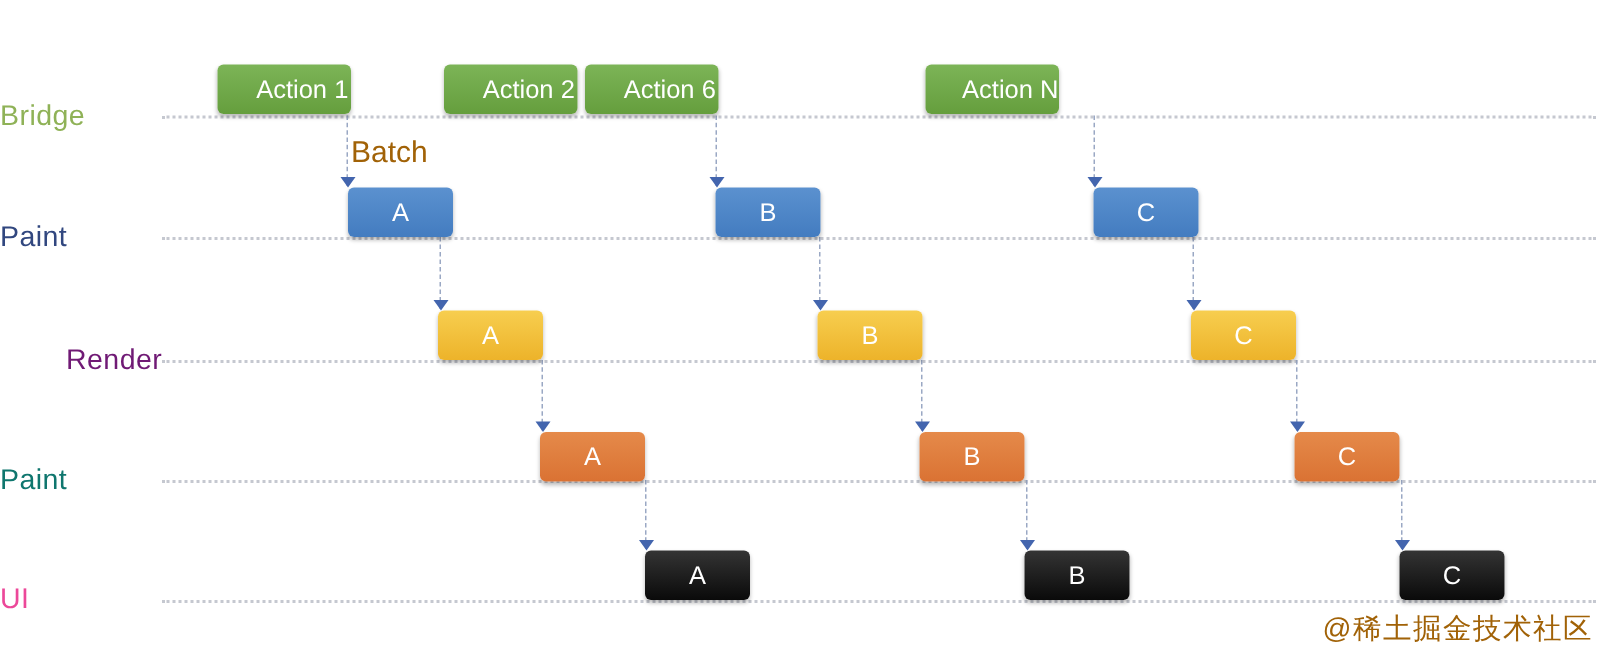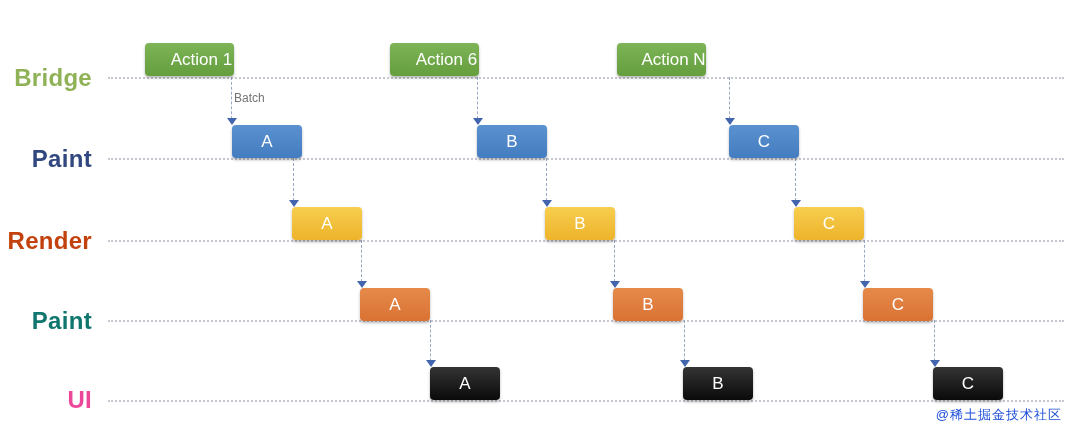--- a/index.html
+++ b/index.html
@@ -22,30 +22,30 @@
     height: 0;
     border-top: 2px dotted #c5c8d0;
     z-index: 1;
   }
 
   
   .lane-label {
     position: absolute;
     left: 0;
     width: 92px;
-    text-align: right;
+    text-align: left;
     transform: translateY(-50%);
-    font-size: 24px;
-    font-weight: 700;
+    font-size: 19px;
+    font-weight: 400;
     letter-spacing: 0.3px;
     z-index: 2;
   }
   .lane-label.bridge { color: #8fb257; }
   .lane-label.layout { color: #31477f; }
-  .lane-label.render { color: #c2410c; }
+  .lane-label.render { color: #701a75; margin-left: 44px; }
   .lane-label.paint  { color: #0f766e; }
   .lane-label.ui     { color: #ec4899; }
 
   
   .box {
     position: absolute;
     height: 33px;
     width: 70px;
     border-radius: 4px;
     color: #ffffff;
@@ -78,31 +78,31 @@
     height: 0;
     border-left: 5px solid transparent;
     border-right: 5px solid transparent;
     border-top: 7px solid #4365ae;
   }
 
   .batch-label {
     position: absolute;
     left: 234px;
     top: 91px;
-    font-size: 12px;
-    color: #737373;
+    font-size: 20px;
+    color: #a16207;
     z-index: 5;
   }
 
   .watermark {
     position: absolute;
     right: 18px;
     top: 406px;
-    font-size: 13px;
-    color: #1d4ed8;
+    font-size: 19px;
+    color: #a16207;
     letter-spacing: 1px;
     z-index: 5;
     text-align: right;
   }
 </style>
 </head>
 <body>
 
 <div class="diagram">
 
@@ -154,20 +154,21 @@
   <div class="connector" style="left:684px;top:320px;height:46px">
       <span class="arrow"></span>
     </div>
   <div class="connector" style="left:934px;top:320px;height:46px">
       <span class="arrow"></span>
     </div>
 
   <div class="batch-label">Batch</div>
 
   <div class="box green" style="left:145px;top:43px">Action 1</div>
+  <div class="box green" style="left:296px;top:43px">Action 2</div>
   <div class="box green" style="left:390px;top:43px">Action 6</div>
   <div class="box green" style="left:617px;top:43px">Action N</div>
 
   <div class="box blue" style="left:232px;top:125px">A</div>
   <div class="box blue" style="left:477px;top:125px">B</div>
   <div class="box blue" style="left:729px;top:125px">C</div>
 
   <div class="box yellow" style="left:292px;top:207px">A</div>
   <div class="box yellow" style="left:545px;top:207px">B</div>
   <div class="box yellow" style="left:794px;top:207px">C</div>

